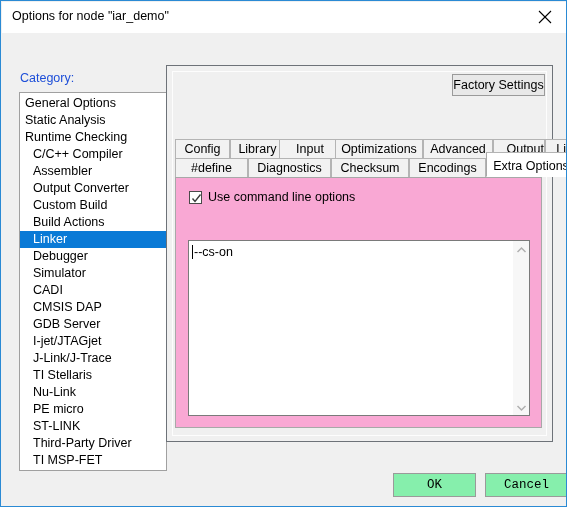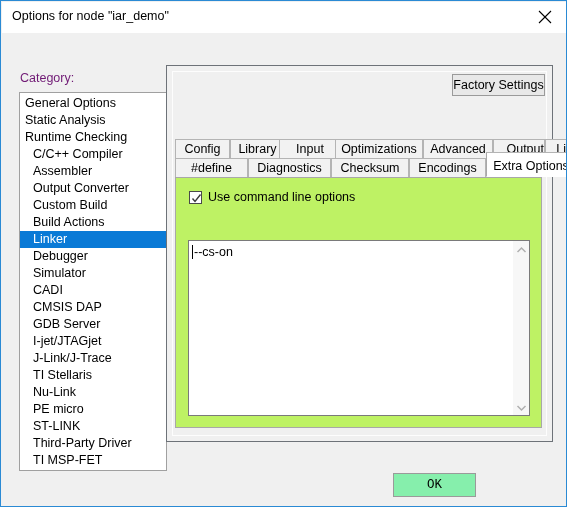--- a/index.html
+++ b/index.html
@@ -51,21 +51,21 @@
     cursor: default;
   }
   #close-btn svg { display: block; }
 
   
   #category-label {
     position: absolute;
     left: 19px;
     top: 70px;
     font-size: 12.5px;
-    color: #701a75;
+    color: #1d4ed8;
   }
   #category-list {
     position: absolute;
     left: 18px;
     top: 91px;
     width: 148px;
     height: 379px;
     box-sizing: border-box;
     background: #ffffff;
     border: 1px solid #a0a0a0;
@@ -167,21 +167,21 @@
   }
 
   
   #tab-content {
     position: absolute;
     left: 8px;
     top: 111px;
     width: 367px;
     height: 251px;
     box-sizing: border-box;
-    background: #bef264;
+    background: #f9a8d4;
     border: 1px solid #a8a8a8;
   }
 
   #use-cmdline-row {
     position: absolute;
     left: 13px;
     top: 12px;
     display: flex;
     align-items: center;
     cursor: default;
@@ -379,14 +379,15 @@
               </svg>
             </span>
           </div>
         </div>
       </div>
 
     </div>
   </div>
 
   <div class="dlg-button" id="ok-button">OK</div>
+  <div class="dlg-button" id="cancel-button">Cancel</div>
 
 </div>
 
 </body></html>

